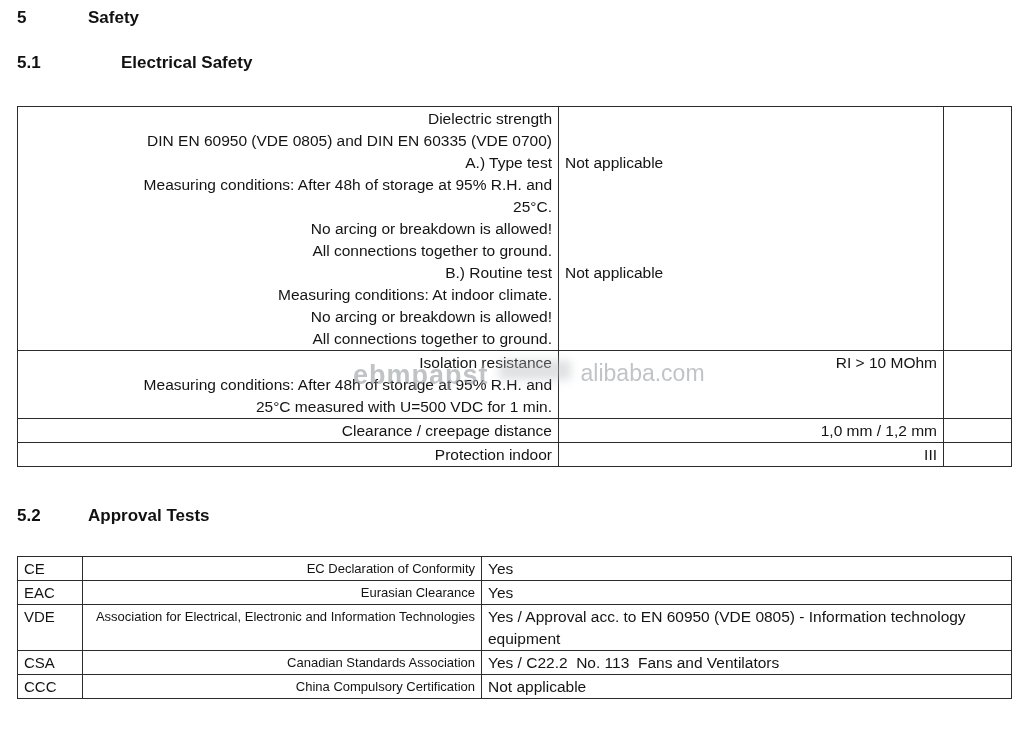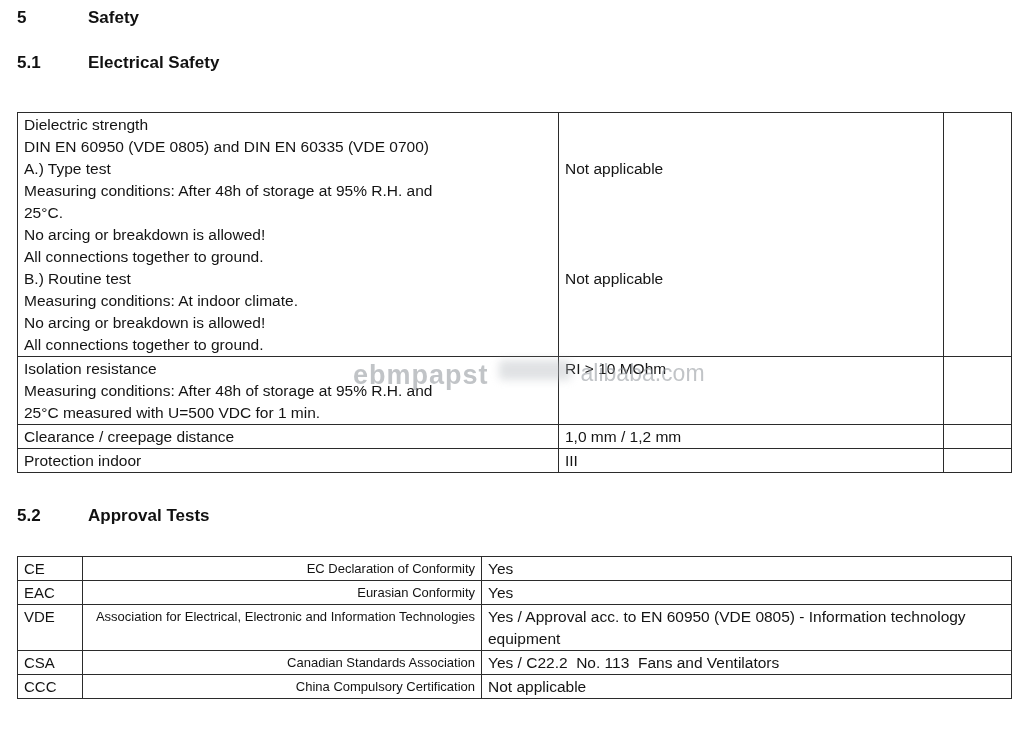--- a/index.html
+++ b/index.html
@@ -10,33 +10,33 @@
     color:#141414;
     overflow:hidden;
   }
   .heading {
     position:absolute; left:17px;
     display:flex;
     font-size:17px; font-weight:bold; color:#111;
   }
   .heading .num { width:71px; }
   #h-5   { top:8px; }
-  #h-5-1 { top:53px; }
+  #h-5-1 { top:53px;gap:33px; }
   #h-5-2 { top:506px; }
 
   table { border-collapse:collapse; table-layout:fixed; position:absolute; left:17px; background:#fff; }
   td {
     border:1px solid #2b2b2b;
     vertical-align:top;
     padding:1px 6px 0 6px;
     font-size:15.5px;
     line-height:22px;
     color:#141414;
   }
-  #electrical-table { top:112px; width:994px; }
+  #electrical-table { top:106px; width:994px;text-align:right; }
   #electrical-table td.c1 { width:541px; }
   #electrical-table td.c2 { width:385px; }
   #electrical-table td.c3 { width:68px; }
   #electrical-table tr.r1 td { height:242px; }
   #electrical-table tr.r2 td { height:66px; }
   #electrical-table tr.r3 td,
   #electrical-table tr.r4 td { height:22px; }
   td.rel { position:relative; }
   .abs-val { position:absolute; left:6px; white-space:nowrap; }
   .abs-val.v1 { top:45px; }
@@ -133,21 +133,21 @@
 
 <table id="approval-table">
   <tbody>
     <tr>
       <td class="ca">CE</td>
       <td class="cb">EC Declaration of Conformity</td>
       <td class="cc">Yes</td>
     </tr>
     <tr>
       <td class="ca">EAC</td>
-      <td class="cb">Eurasian Conformity</td>
+      <td class="cb">Eurasian Clearance</td>
       <td class="cc">Yes</td>
     </tr>
     <tr class="vde">
       <td class="ca">VDE</td>
       <td class="cb">Association for Electrical, Electronic and Information Technologies</td>
       <td class="cc">Yes / Approval acc. to EN 60950 (VDE 0805) - Information technology equipment</td>
     </tr>
     <tr>
       <td class="ca">CSA</td>
       <td class="cb">Canadian Standards Association</td>

